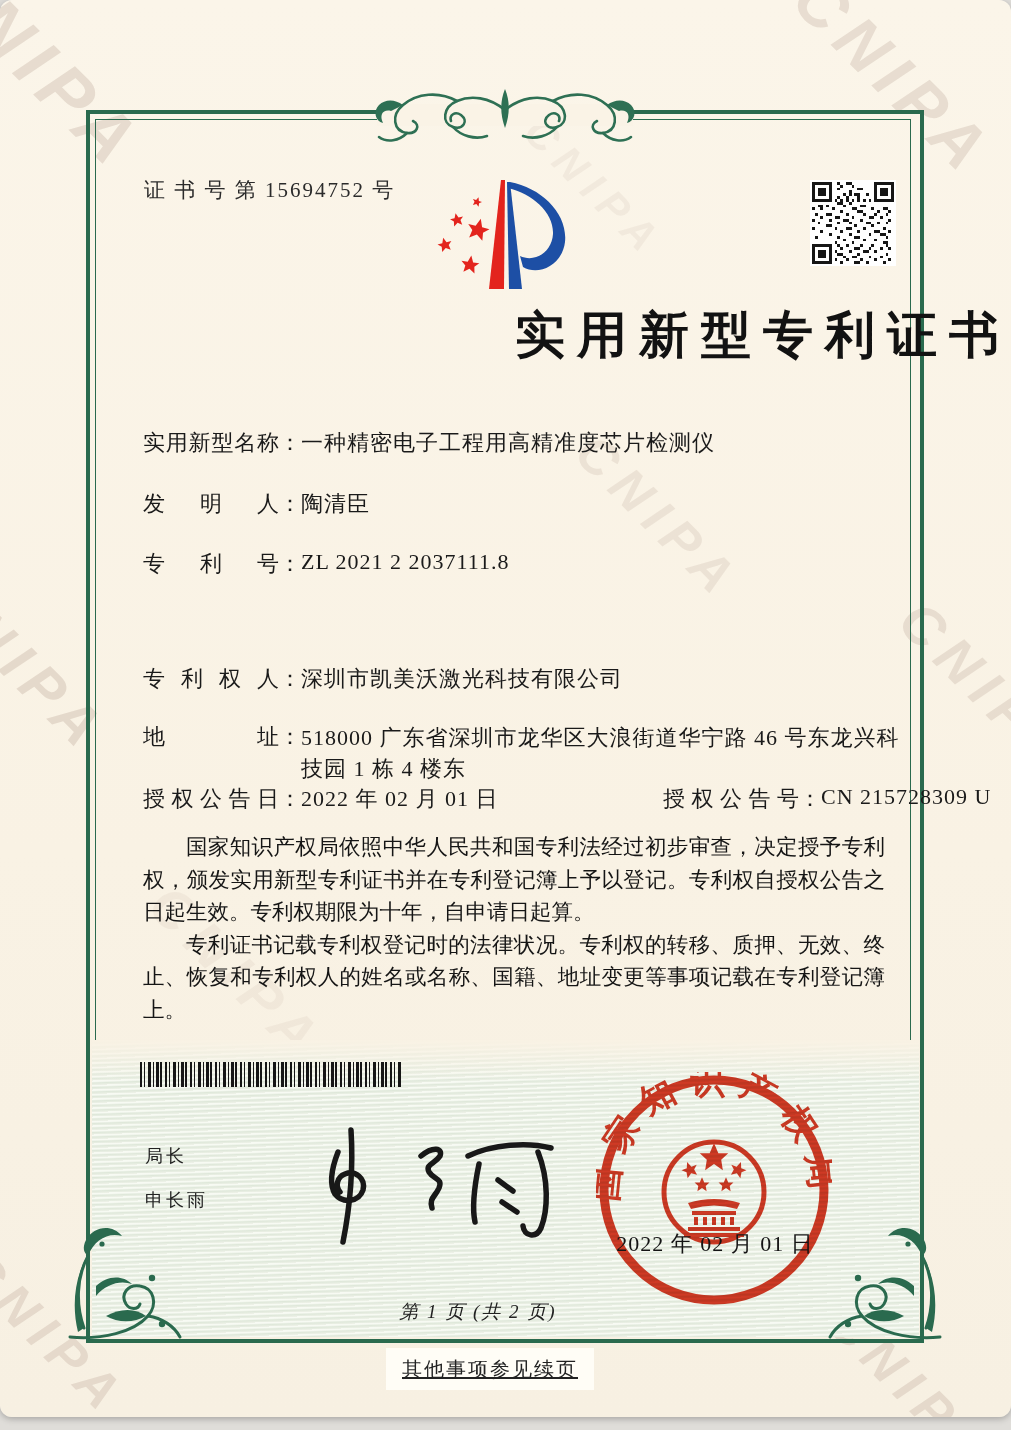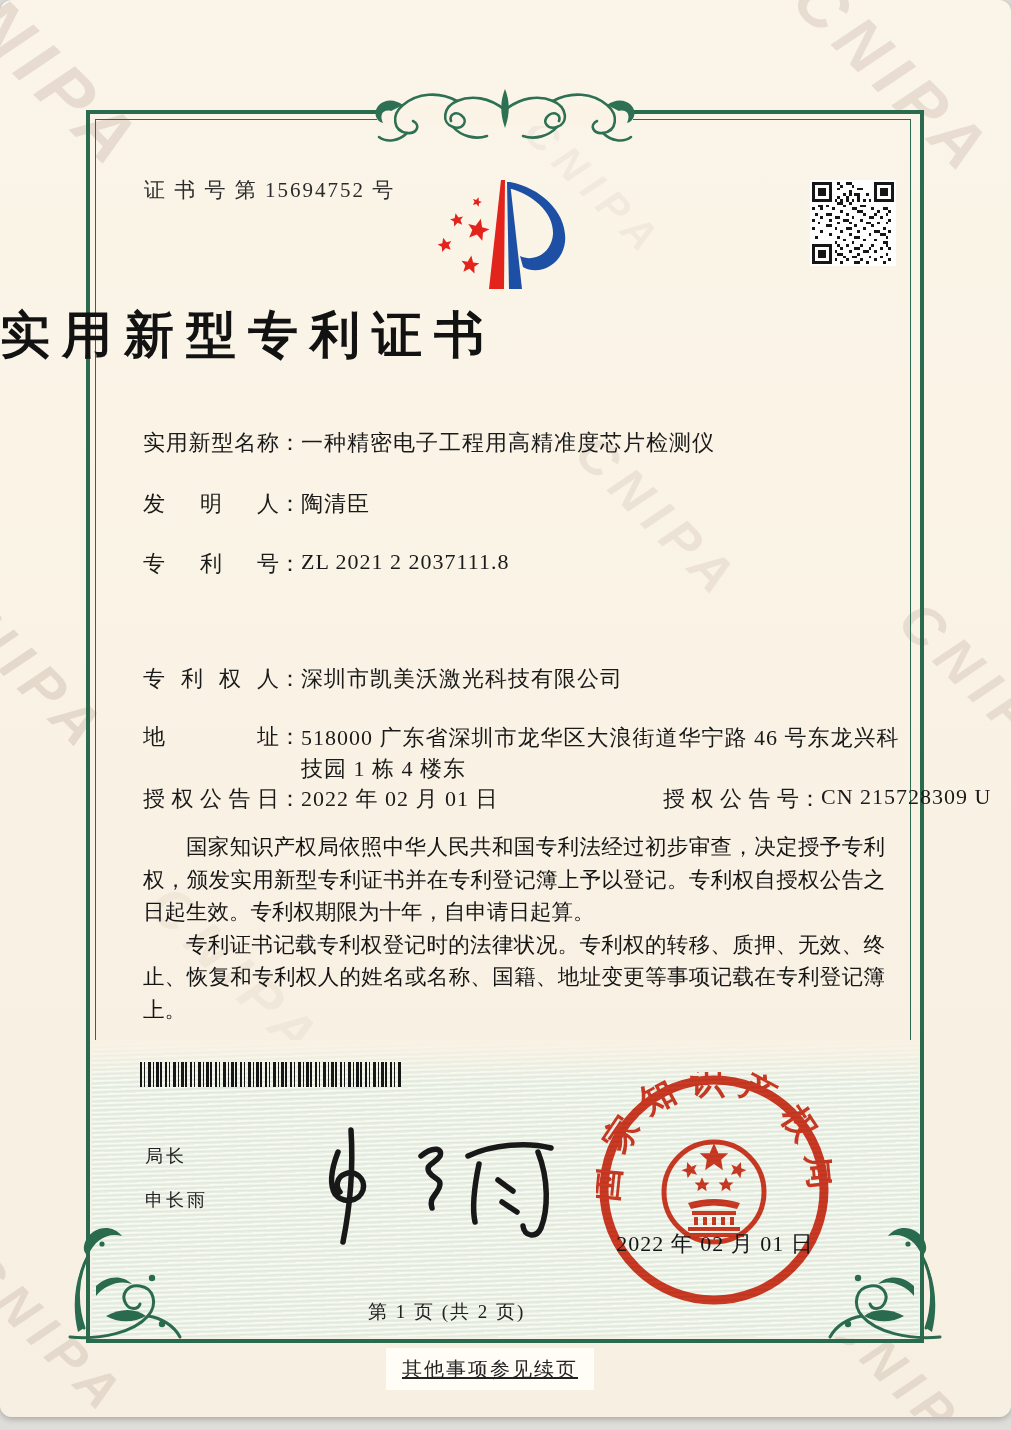--- a/index.html
+++ b/index.html
@@ -24,21 +24,21 @@
   
   .border-outer{position:absolute;left:86px;top:110px;width:830px;height:1225px;border:4px solid #2a6a4e;}
   .border-inner{position:absolute;left:95px;top:119px;width:814px;height:1209px;border:1.5px solid #2a6a4e;}
   .top-ornament{position:absolute;left:355px;top:84px;}
   .corner{position:absolute;}
   .corner.br{transform:scaleX(-1);}
   
   .cert-no{position:absolute;left:144px;top:176px;font-size:21px;letter-spacing:2px;color:#2b2b2b;}
   .logo{position:absolute;left:430px;top:164px;}
   .qr{position:absolute;left:810px;top:180px;width:82px;height:82px;background:#fff;padding:2px;}
-  .title{position:absolute;left:0;right:0;top:302px;text-align:left;font-size:50px;font-weight:bold;letter-spacing:12px;color:#121212;}
+  .title{position:absolute;left:0;right:0;top:302px;text-align:right;font-size:50px;font-weight:bold;letter-spacing:12px;color:#121212;}
   
   .frow{position:absolute;left:143px;font-size:22px;white-space:nowrap;}
   .flabel{display:inline-block;width:136px;text-align:justify;text-align-last:justify;vertical-align:top;}
   .fcolon{display:inline-block;vertical-align:top;}
   .fvalue{display:inline-block;vertical-align:top;letter-spacing:1px;}
   .fvalue.wrap{white-space:normal;width:612px;line-height:31px;}
   .grant-no{position:absolute;left:520px;top:0;}
   
   .paras{position:absolute;left:143px;top:831px;width:742px;font-size:21.5px;line-height:32.5px;text-align:justify;color:#151515;}
   .paras p{margin:0;text-indent:2em;}
@@ -54,21 +54,21 @@
       #161616 0 2px,rgba(0,0,0,0) 2px 4px,
       #161616 4px 5px,rgba(0,0,0,0) 5px 8px,
       #161616 8px 11px,rgba(0,0,0,0) 11px 13px,
       #161616 13px 14px,rgba(0,0,0,0) 14px 16px,
       #161616 16px 19px,rgba(0,0,0,0) 19px 20px,
       #161616 20px 22px,rgba(0,0,0,0) 22px 25px);}
   .commissioner{position:absolute;left:53px;font-size:18px;letter-spacing:3px;color:#222;}
   .sig{position:absolute;left:293px;top:1122px;z-index:3;}
   .seal{position:absolute;left:596px;top:1072px;z-index:4;mix-blend-mode:multiply;opacity:.96;}
   .seal-date{position:absolute;left:603px;top:1229px;width:224px;z-index:5;text-align:center;font-size:22px;letter-spacing:1px;color:#141414;}
-  .page-no{position:absolute;left:368px;top:1299px;width:220px;text-align:left;font-size:19px;letter-spacing:2px;color:#222;}
+  .page-no{position:absolute;left:368px;top:1299px;width:220px;text-align:center;font-size:19px;letter-spacing:2px;color:#222;font-style:italic;}
   .note-strip{position:absolute;left:386px;top:1348px;width:208px;height:42px;background:#fffdf6;z-index:6;
     display:flex;align-items:center;justify-content:center;}
   .note-strip span{font-size:20px;letter-spacing:2px;color:#222;text-decoration:underline;}
 </style>
 </head>
 <body>
 
 <div class="paper">
 
   <span class="wm" style="left:-30px;top:-62px;font-size:72px;opacity:.38">CNIPA</span>

